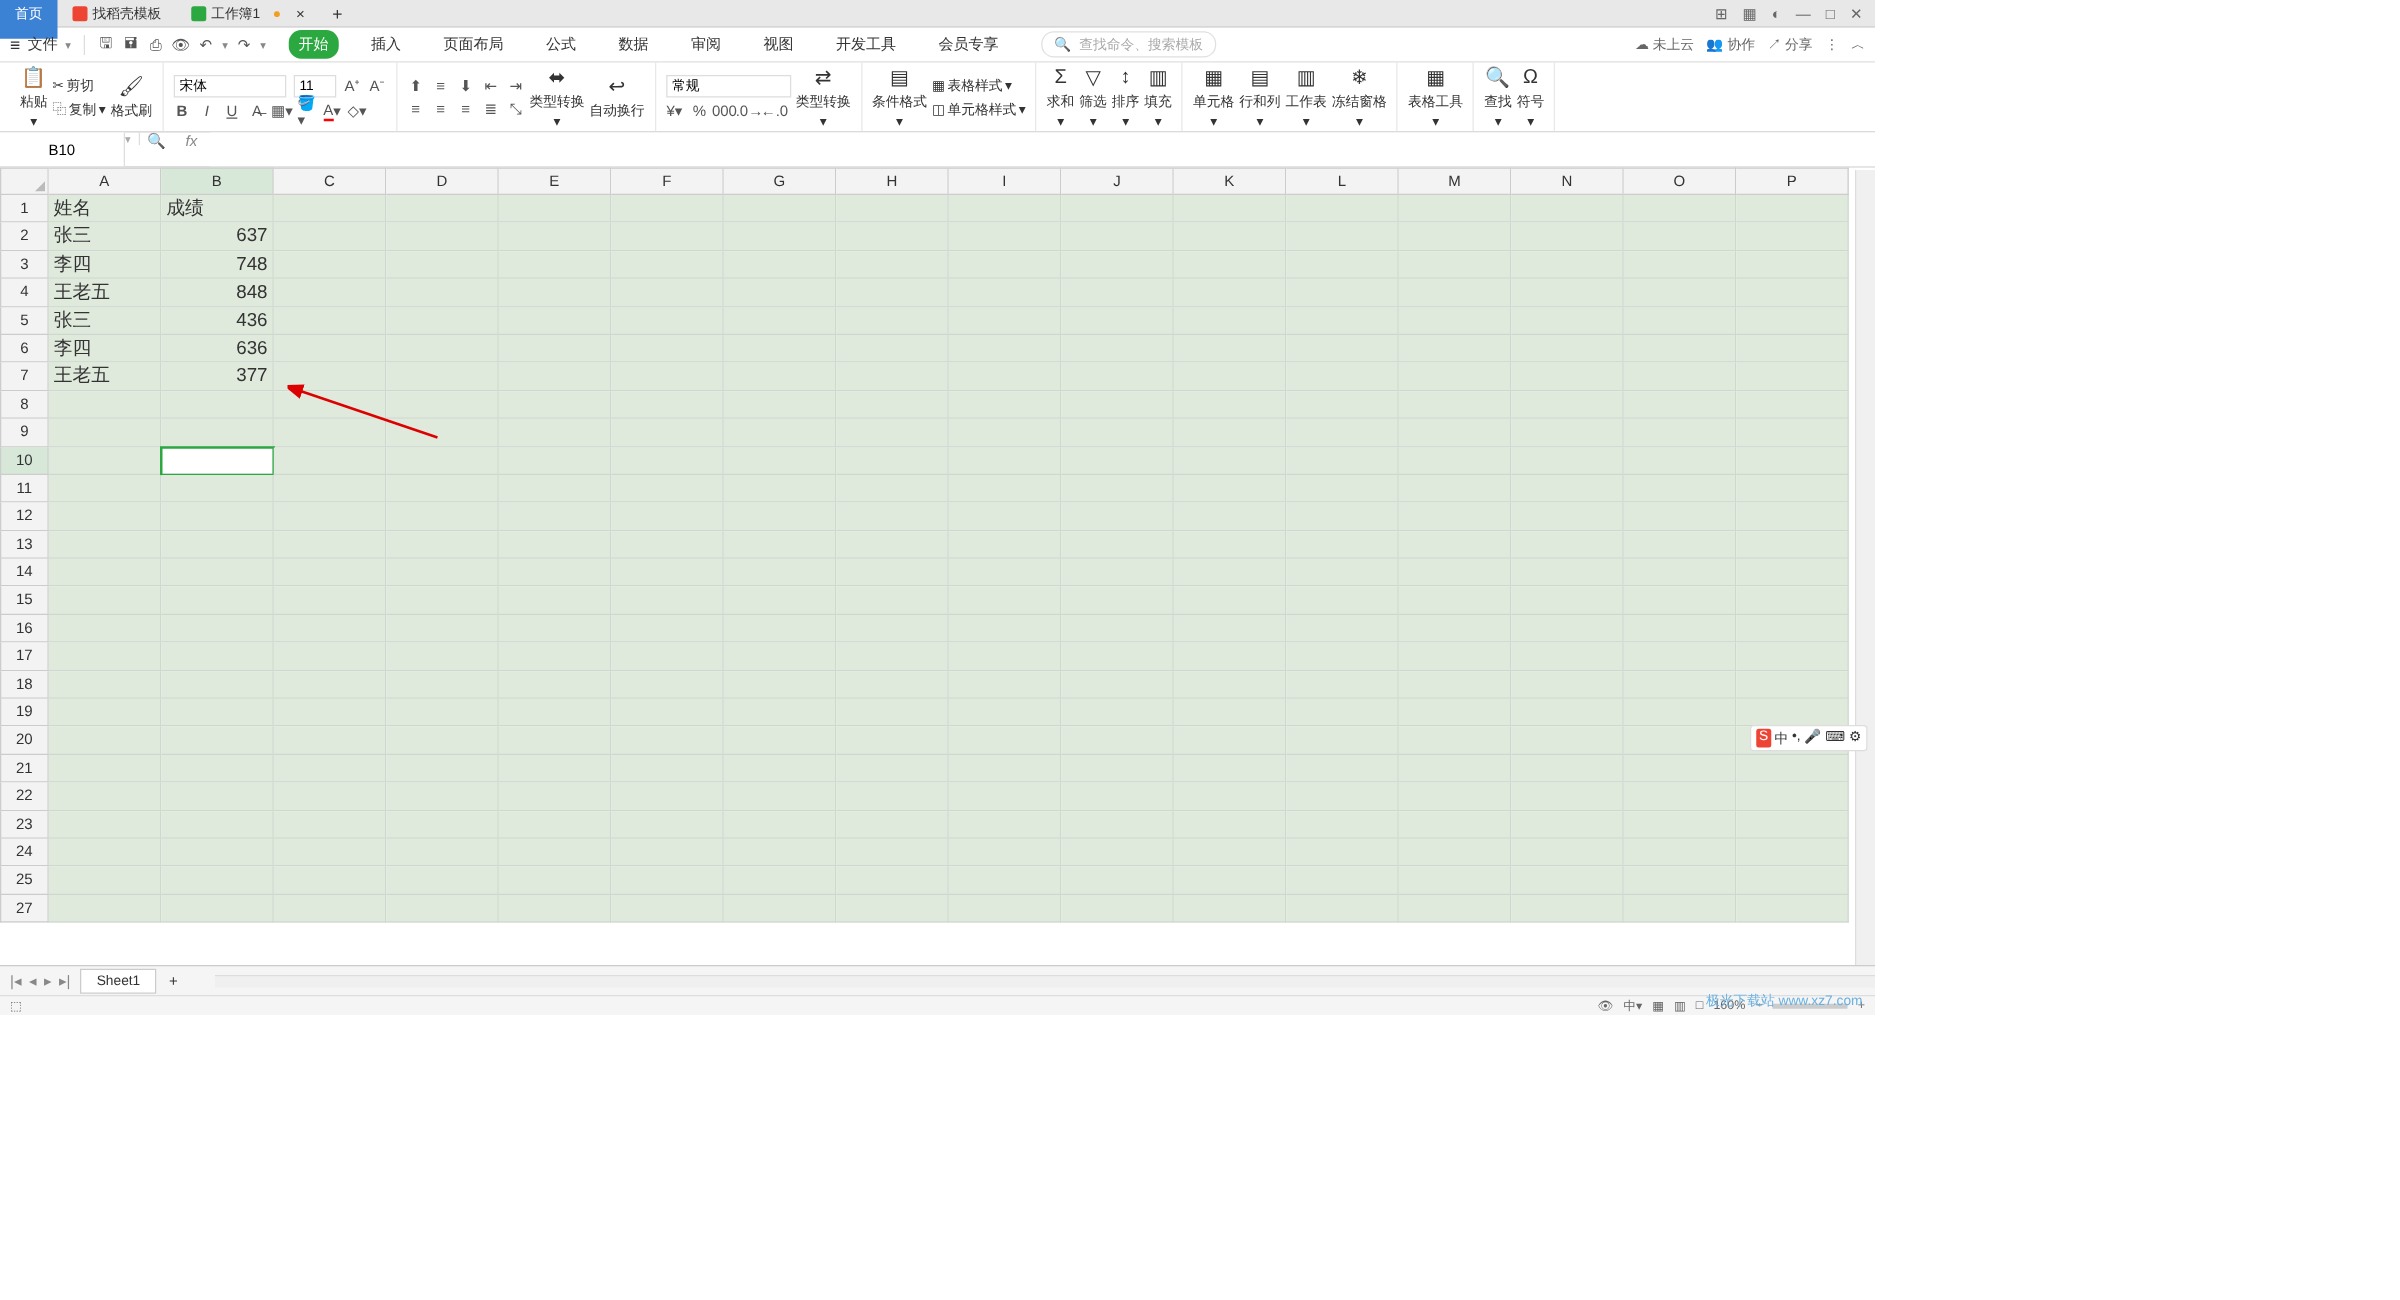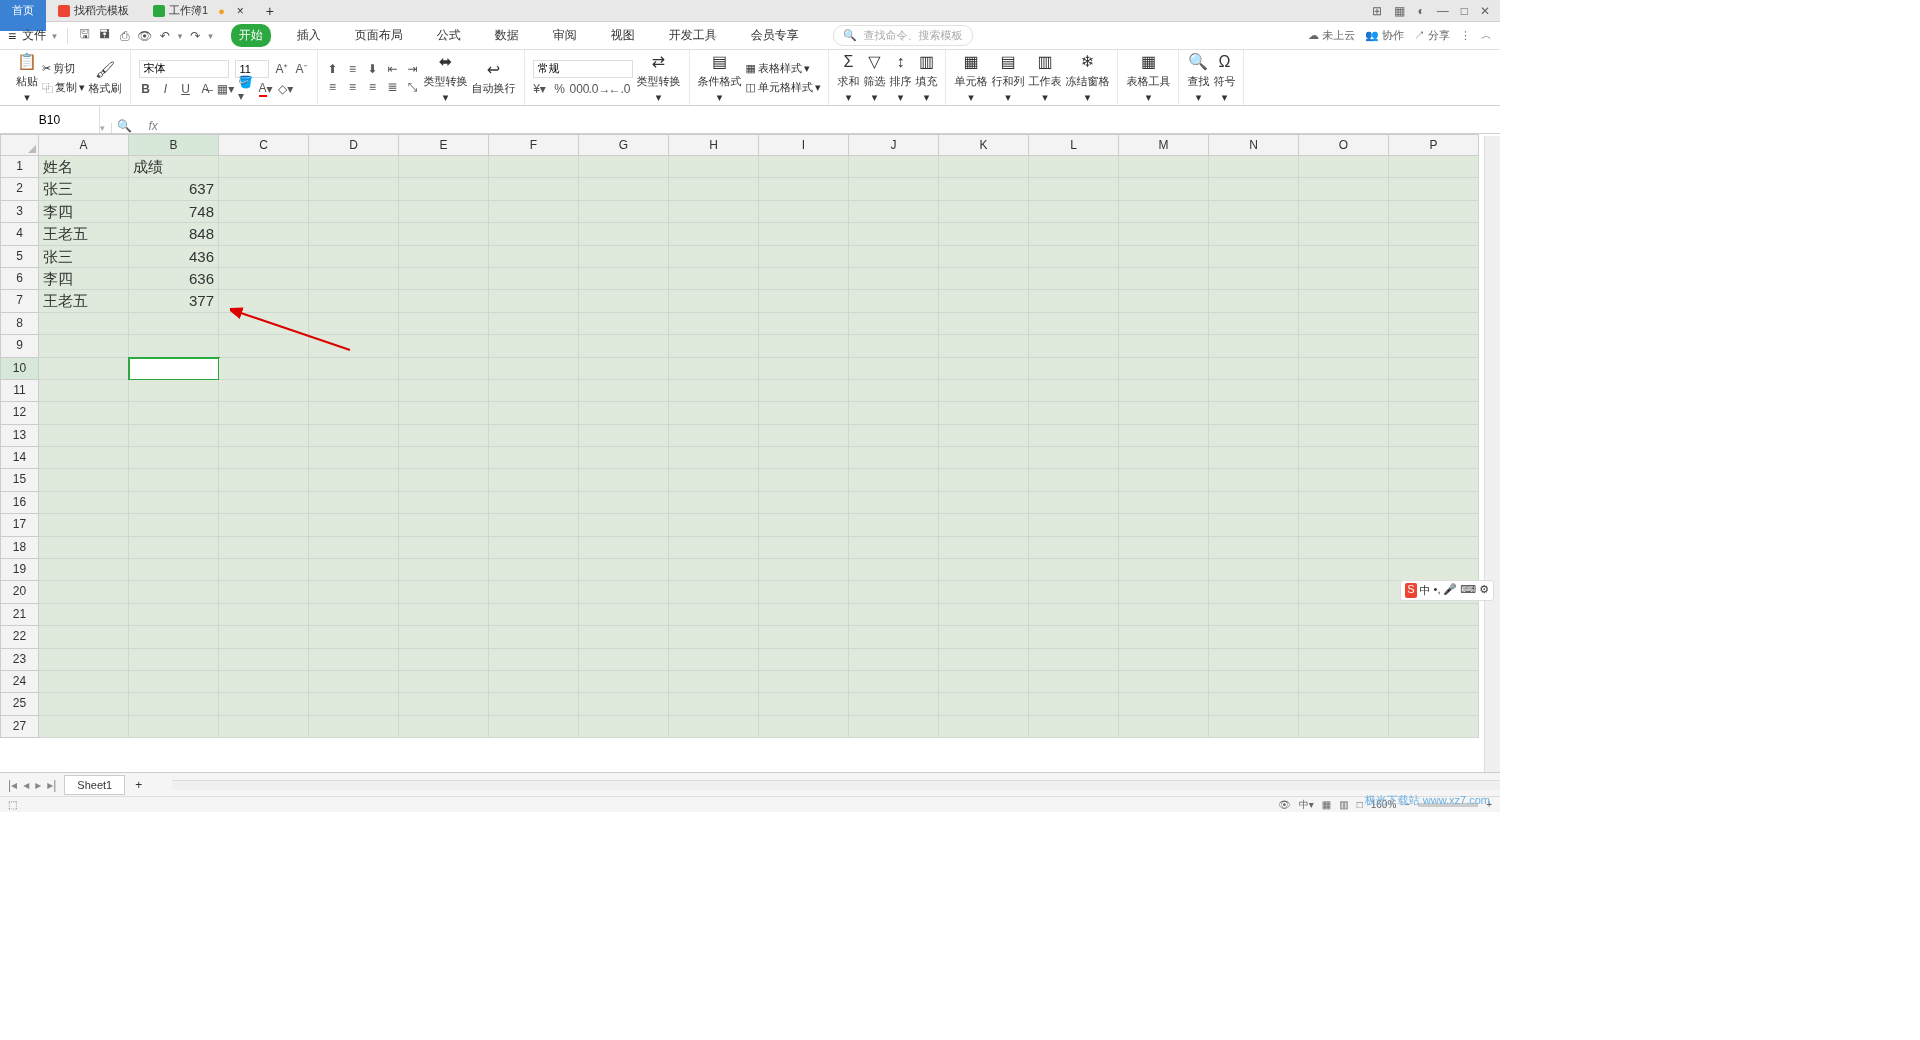--- a/index.html
+++ b/index.html
@@ -27,21 +27,21 @@
 .menu-right span { cursor:pointer; }
 .ribbon { height:56px; display:flex; align-items:center; padding:0 8px; border-bottom:1px solid #d0d0d0; gap:0; }
 .rgroup { display:flex; flex-direction:row; align-items:center; gap:4px; padding:0 8px; border-right:1px solid #e8e8e8; height:100%; }
 .rgroup .vbtn { display:flex; flex-direction:column; align-items:center; gap:2px; font-size:11px; cursor:pointer; }
 .rgroup .vbtn .ico { width:20px; height:20px; display:flex; align-items:center; justify-content:center; font-size:16px; }
 .rgroup .hbtn { display:flex; align-items:center; gap:2px; font-size:11px; cursor:pointer; }
 .rgroup .stack { display:flex; flex-direction:column; gap:4px; }
 .rgroup .row { display:flex; gap:6px; align-items:center; }
 .rgroup select,.rgroup input { font-size:11px; border:1px solid #ddd; height:18px; padding:0 4px; }
 .small-ico { width:14px; height:14px; font-size:12px; display:inline-flex; align-items:center; justify-content:center; cursor:pointer; color:#555; }
-.name-box { height:28px; display:flex; align-items:flex-end; border-bottom:1px solid #d0d0d0; }
+.name-box { height:28px; display:flex; align-items:flex-start; border-bottom:1px solid #d0d0d0; }
 .name-box input.cell-ref { width:100px; border:none; text-align:center; font-size:12px; border-right:1px solid #ddd; height:100%; }
 .name-box .fx { margin:0 10px; font-style:italic; color:#888; }
 .name-box input.formula { flex:1; border:none; height:100%; padding:0 6px; }
 .grid-wrap { position:relative; }
 .col-hdrs { display:flex; height:22px; }
 .corner { width:39px; border:1px solid #ccc; background:#f3f3f3; display:flex; align-items:flex-end; justify-content:flex-end; }
 .corner::after { content:""; border-left:8px solid transparent; border-bottom:8px solid #bbb; margin:2px; }
 .ch { border:1px solid #ccc; border-left:none; background:#f3f3f3; text-align:center; font-size:12px; line-height:20px; }
 .ch.sel { background:#d8e8d8; }
 .row-line { display:flex; height:22.4px; }

